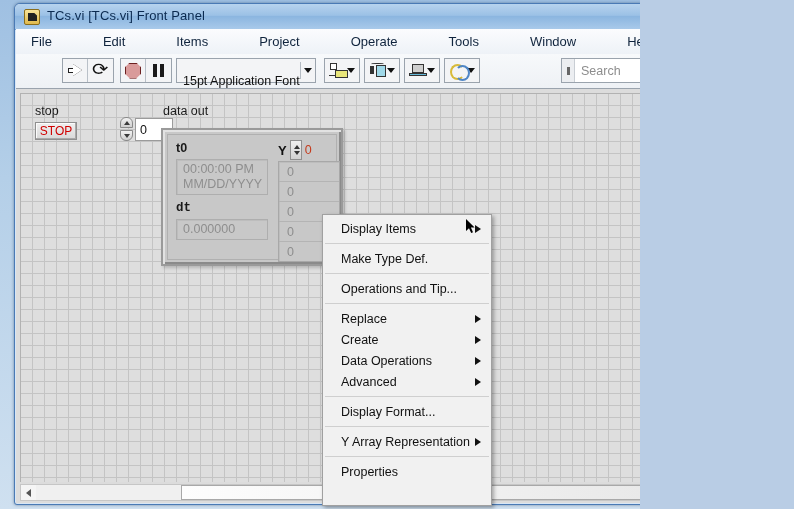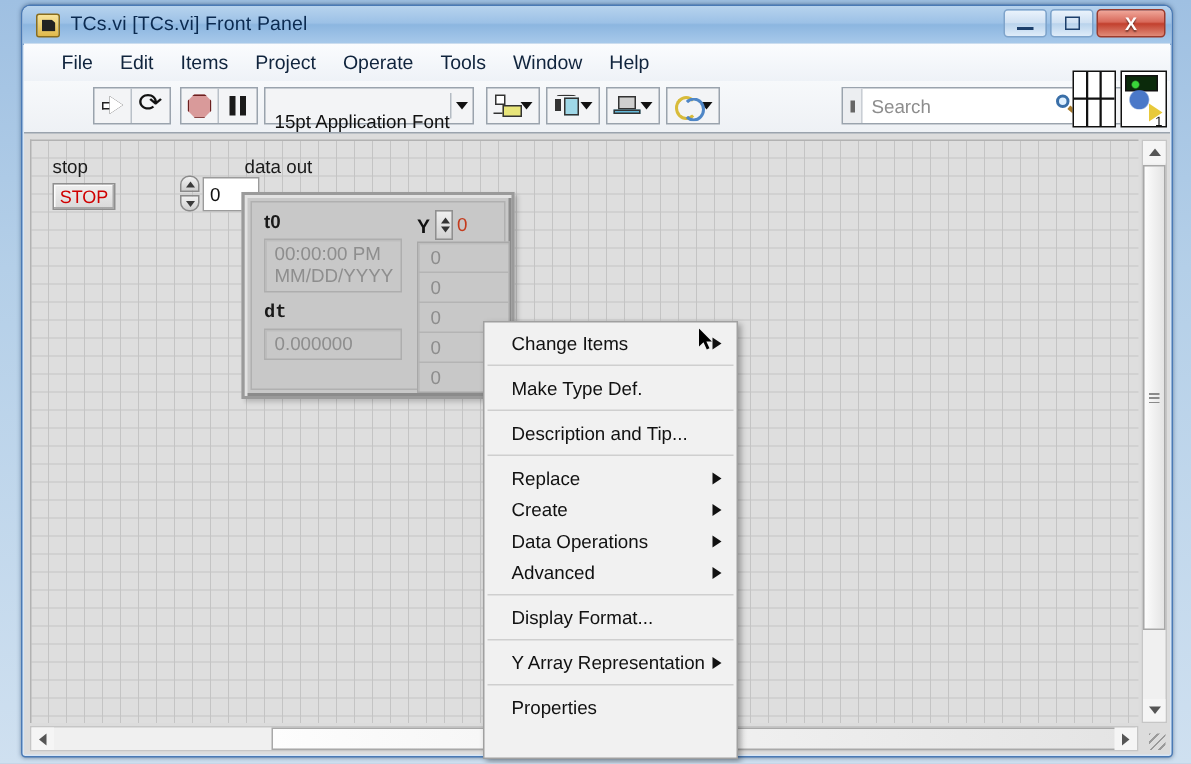--- a/index.html
+++ b/index.html
@@ -2,21 +2,21 @@
 <html><head>
 <meta charset="utf-8">
 <style>
   html, body {
     margin: 0; padding: 0;
     background: #b9cde5;
     font-family: "Liberation Sans", sans-serif;
   }
   #app {
     position: relative;
-    width: 794px; height: 509px;
+    width: 640px; height: 509px;
     overflow: hidden;
     background: linear-gradient(180deg,#9fc0e2 0%, #b4cfe8 35%, #cfe0f0 100%);
   }
 
   
   .win {
     position: absolute;
     left: 14px; top: 3px;
     width: 766px; height: 500px;
     border: 1px solid #4a7ab5;
@@ -67,21 +67,21 @@
     font-size: 11px; color:#1c3f6b; font-family:"Liberation Sans", sans-serif;}
   .wb.close .g { color:#fff; font-weight:bold; font-size:12px; text-shadow:0 1px 1px rgba(0,0,0,.45);}
   .wb .min { width:11px; height:2px; background:#1c3f6b; margin-top:6px;}
   .wb .max { width:10px; height:9px; border:1.5px solid #1c3f6b; box-sizing:border-box;}
 
   
   .menubar {
     position: absolute; left: 1px; top: 25px; right: 1px; height: 25px;
     background: linear-gradient(180deg,#fbfcfe,#eef2f7);
     border-bottom: 1px solid #c8d3de;
-    display: flex; align-items: center; padding-left: 16px;
+    display: flex; align-items: center; padding-left: 6px; gap: 33px;
   }
   .mb-item {
     font-size: 13px; color: #10243d; padding: 3px 9px;
     font-family:"Liberation Sans", sans-serif; cursor: default;
   }
 
   
   .toolbar {
     position: absolute; left: 1px; top: 50px; right: 1px; height: 34px;
     background: linear-gradient(180deg,#f7f9fb,#eef1f5);
@@ -511,30 +511,30 @@
           </div>
       </div>
 
       <div class="corner-grip"></div>
     </div>
 
   </div>
 
   <div class="ctxmenu">
     <div class="ctx-item">
-      <span>Change Items</span>
+      <span>Display Items</span>
       <span class="sub"></span>
     </div>
     <div class="ctx-sep"></div>
     <div class="ctx-item">
       <span>Make Type Def.</span>
     </div>
     <div class="ctx-sep"></div>
     <div class="ctx-item">
-      <span>Description and Tip...</span>
+      <span>Operations and Tip...</span>
     </div>
     <div class="ctx-sep"></div>
     <div class="ctx-item">
       <span>Replace</span>
       <span class="sub"></span>
     </div>
     <div class="ctx-item">
       <span>Create</span>
       <span class="sub"></span>
     </div>

